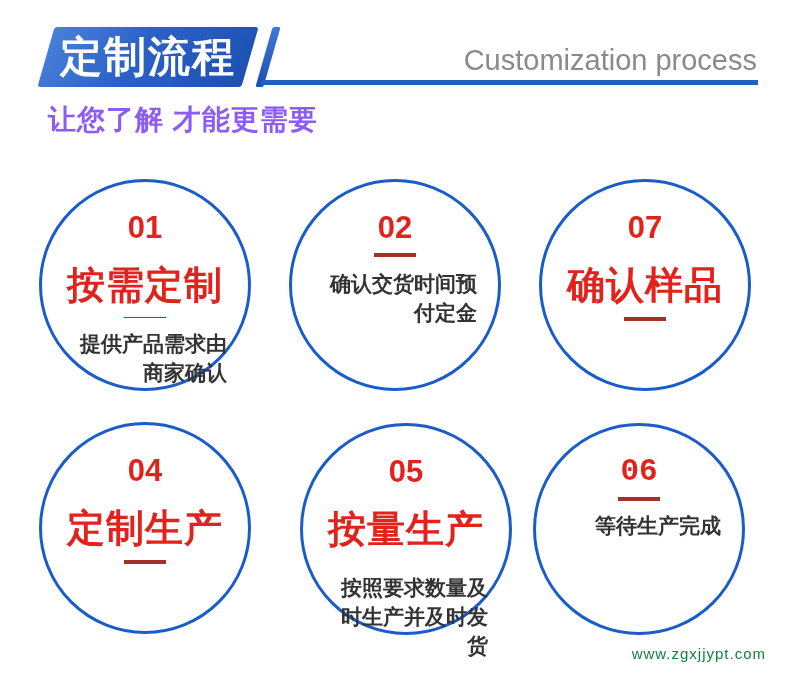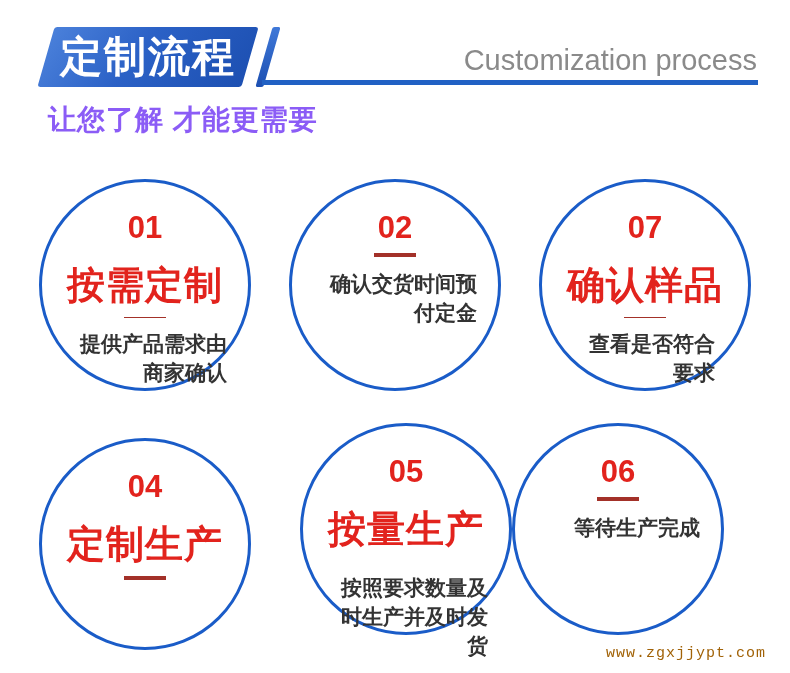--- a/index.html
+++ b/index.html
@@ -63,23 +63,23 @@
     width: 212px; height: 212px;
     border: 3px solid #1a5cc8;
     border-radius: 50%;
     background: #ffffff;
     display: flex; flex-direction: column; align-items: center;
     padding-top: 30px;
   }
   .c1 { left: 39px;  top: 179px; }
   .c2 { left: 289px; top: 179px; }
   .c3 { left: 539px; top: 179px; }
-  .c4 { left: 39px;  top: 438px; }
+  .c4 { left: 39px;  top: 422px; }
   .c5 { left: 300px; top: 423px; }
-  .c6 { left: 512px; top: 423px; }
+  .c6 { left: 533px; top: 423px; font-family: Liberation Mono, monospace; }
 
   .num {
     font-size: 31px; font-weight: bold;
     color: #e2231d; line-height: 1;
   }
   .step-title {
     margin-top: 22px;
     font-size: 38px; font-weight: bold;
     color: #e2231d; line-height: 1.1;
     letter-spacing: 1px;
@@ -96,23 +96,23 @@
     color: #333333;
     text-align: right;
     line-height: 1.38;
     width: 164px;
   }
   .c3 .desc { width: 140px; }
 
   
   .watermark {
     position: absolute; right: 24px; top: 645px;
-    font-family: Liberation Mono, monospace;
+    font-family: Liberation Sans, sans-serif;
     font-size: 15px;
-    color: #a16207;
+    color: #15803d;
     letter-spacing: 1px;
     margin-left: 31px;
   }
 </style>
 </head>
 <body>
 
 <div>
   <div class="banner">
     <span class="banner-text">定制流程</span>
@@ -133,21 +133,20 @@
 <div class="circle c2">
   <div class="num">02</div>
   <div class="divider"></div>
   <div class="desc">确认交货时间预付定金</div>
 </div>
 
 <div class="circle c3">
   <div class="num">07</div>
   <div class="step-title">确认样品</div>
   <div class="divider"></div>
-  <div class="desc">查看是否符合要求</div>
 </div>
 
 <div class="circle c4">
   <div class="num">04</div>
   <div class="step-title">定制生产</div>
   <div class="divider"></div>
 </div>
 
 <div class="circle c5">
   <div class="num">05</div>

